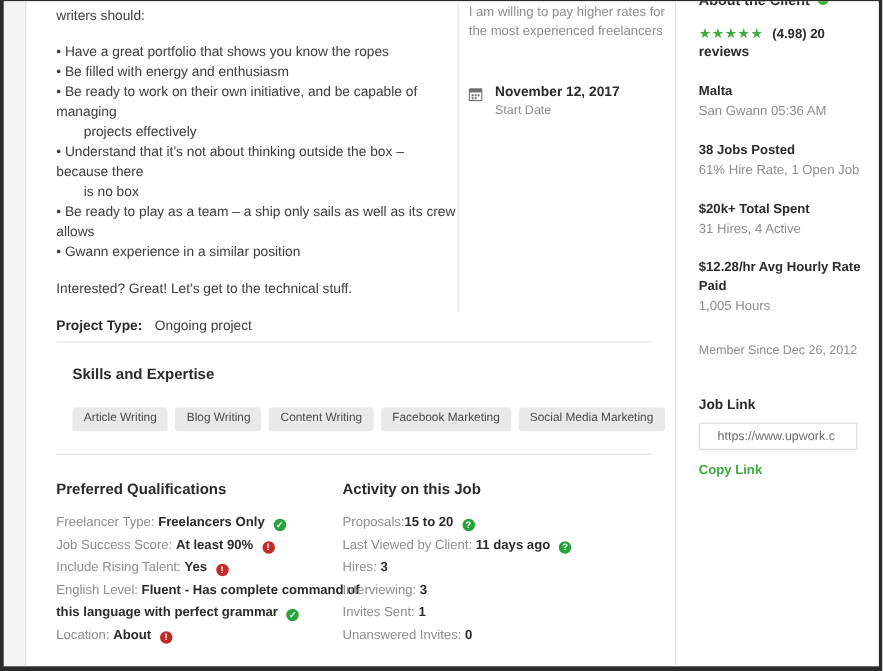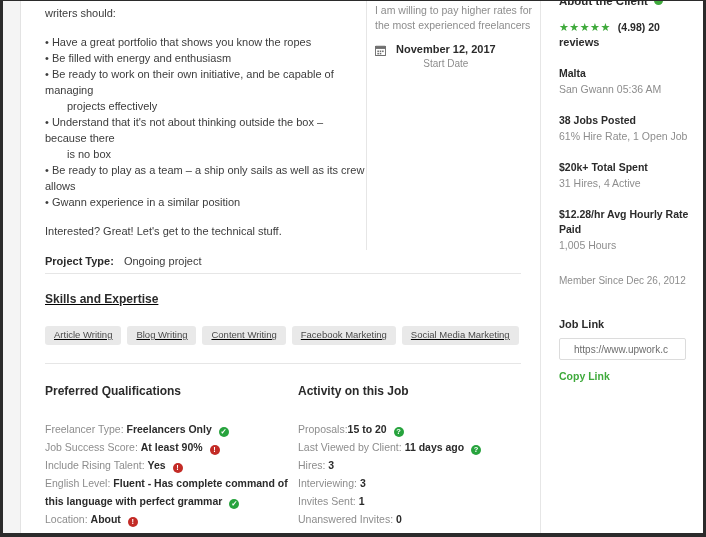--- a/index.html
+++ b/index.html
@@ -88,22 +88,21 @@
   
   .pay-note {
     font-size: 10.5px;
     line-height: 15px;
     color: #8d8d8d;
     padding-top: 2px;
   }
   .date-row {
     display: flex;
     align-items: flex-start;
-    margin-top: 9px;
-    text-align: center;
+    margin-top: 34px;
   }
   .cal-icon {
     width: 11px; height: 11px;
     margin-right: 10px;
     margin-top: 3px;
     flex: 0 0 auto;
   }
   .date-main {
     font-size: 11px;
     font-weight: bold;
@@ -143,23 +142,23 @@
     color: #4a4a4a;
     font-size: 9.5px;
     padding: 4px 9px 5px 9px;
     border-radius: 3px;
     line-height: 1;
     white-space: nowrap;
   }
 
   
   .qual-col { position: absolute; left: 23px; top: 383px; width: 250px; }
-  .act-col  { position: absolute; left: 276px; top: 383px; width: 250px; }
-
-  .kv-list { margin-top: 22px; }
+  .act-col  { position: absolute; left: 252px; top: 383px; width: 250px; }
+
+  .kv-list { margin-top: 11px; }
   .kv {
     font-size: 10.5px;
     line-height: 18px;
     color: #8d8d8d;
   }
   .kv .bold-val { color: #2b2b2b; font-weight: bold; }
 
   
   .badge {
     display: inline-block;
@@ -304,21 +303,21 @@
         <div>
           <div class="date-main">November 12, 2017</div>
           <div class="date-sub">Start Date</div>
         </div>
       </div>
     </div>
 
     <div class="h-div" style="top:272px;"></div>
     <div class="h-div" style="top:362px;"></div>
 
-    <div style="position:absolute; left:23px; top:291px; width:500px;text-decoration:underline;">
+    <div style="position:absolute; left:36px; top:291px; width:500px;">
       <div class="section-title">Skills and Expertise</div>
       <div class="tags">
         <span class="tag">Article Writing</span>
         <span class="tag">Blog Writing</span>
         <span class="tag">Content Writing</span>
         <span class="tag">Facebook Marketing</span>
         <span class="tag">Social Media Marketing</span>
       </div>
     </div>
 

